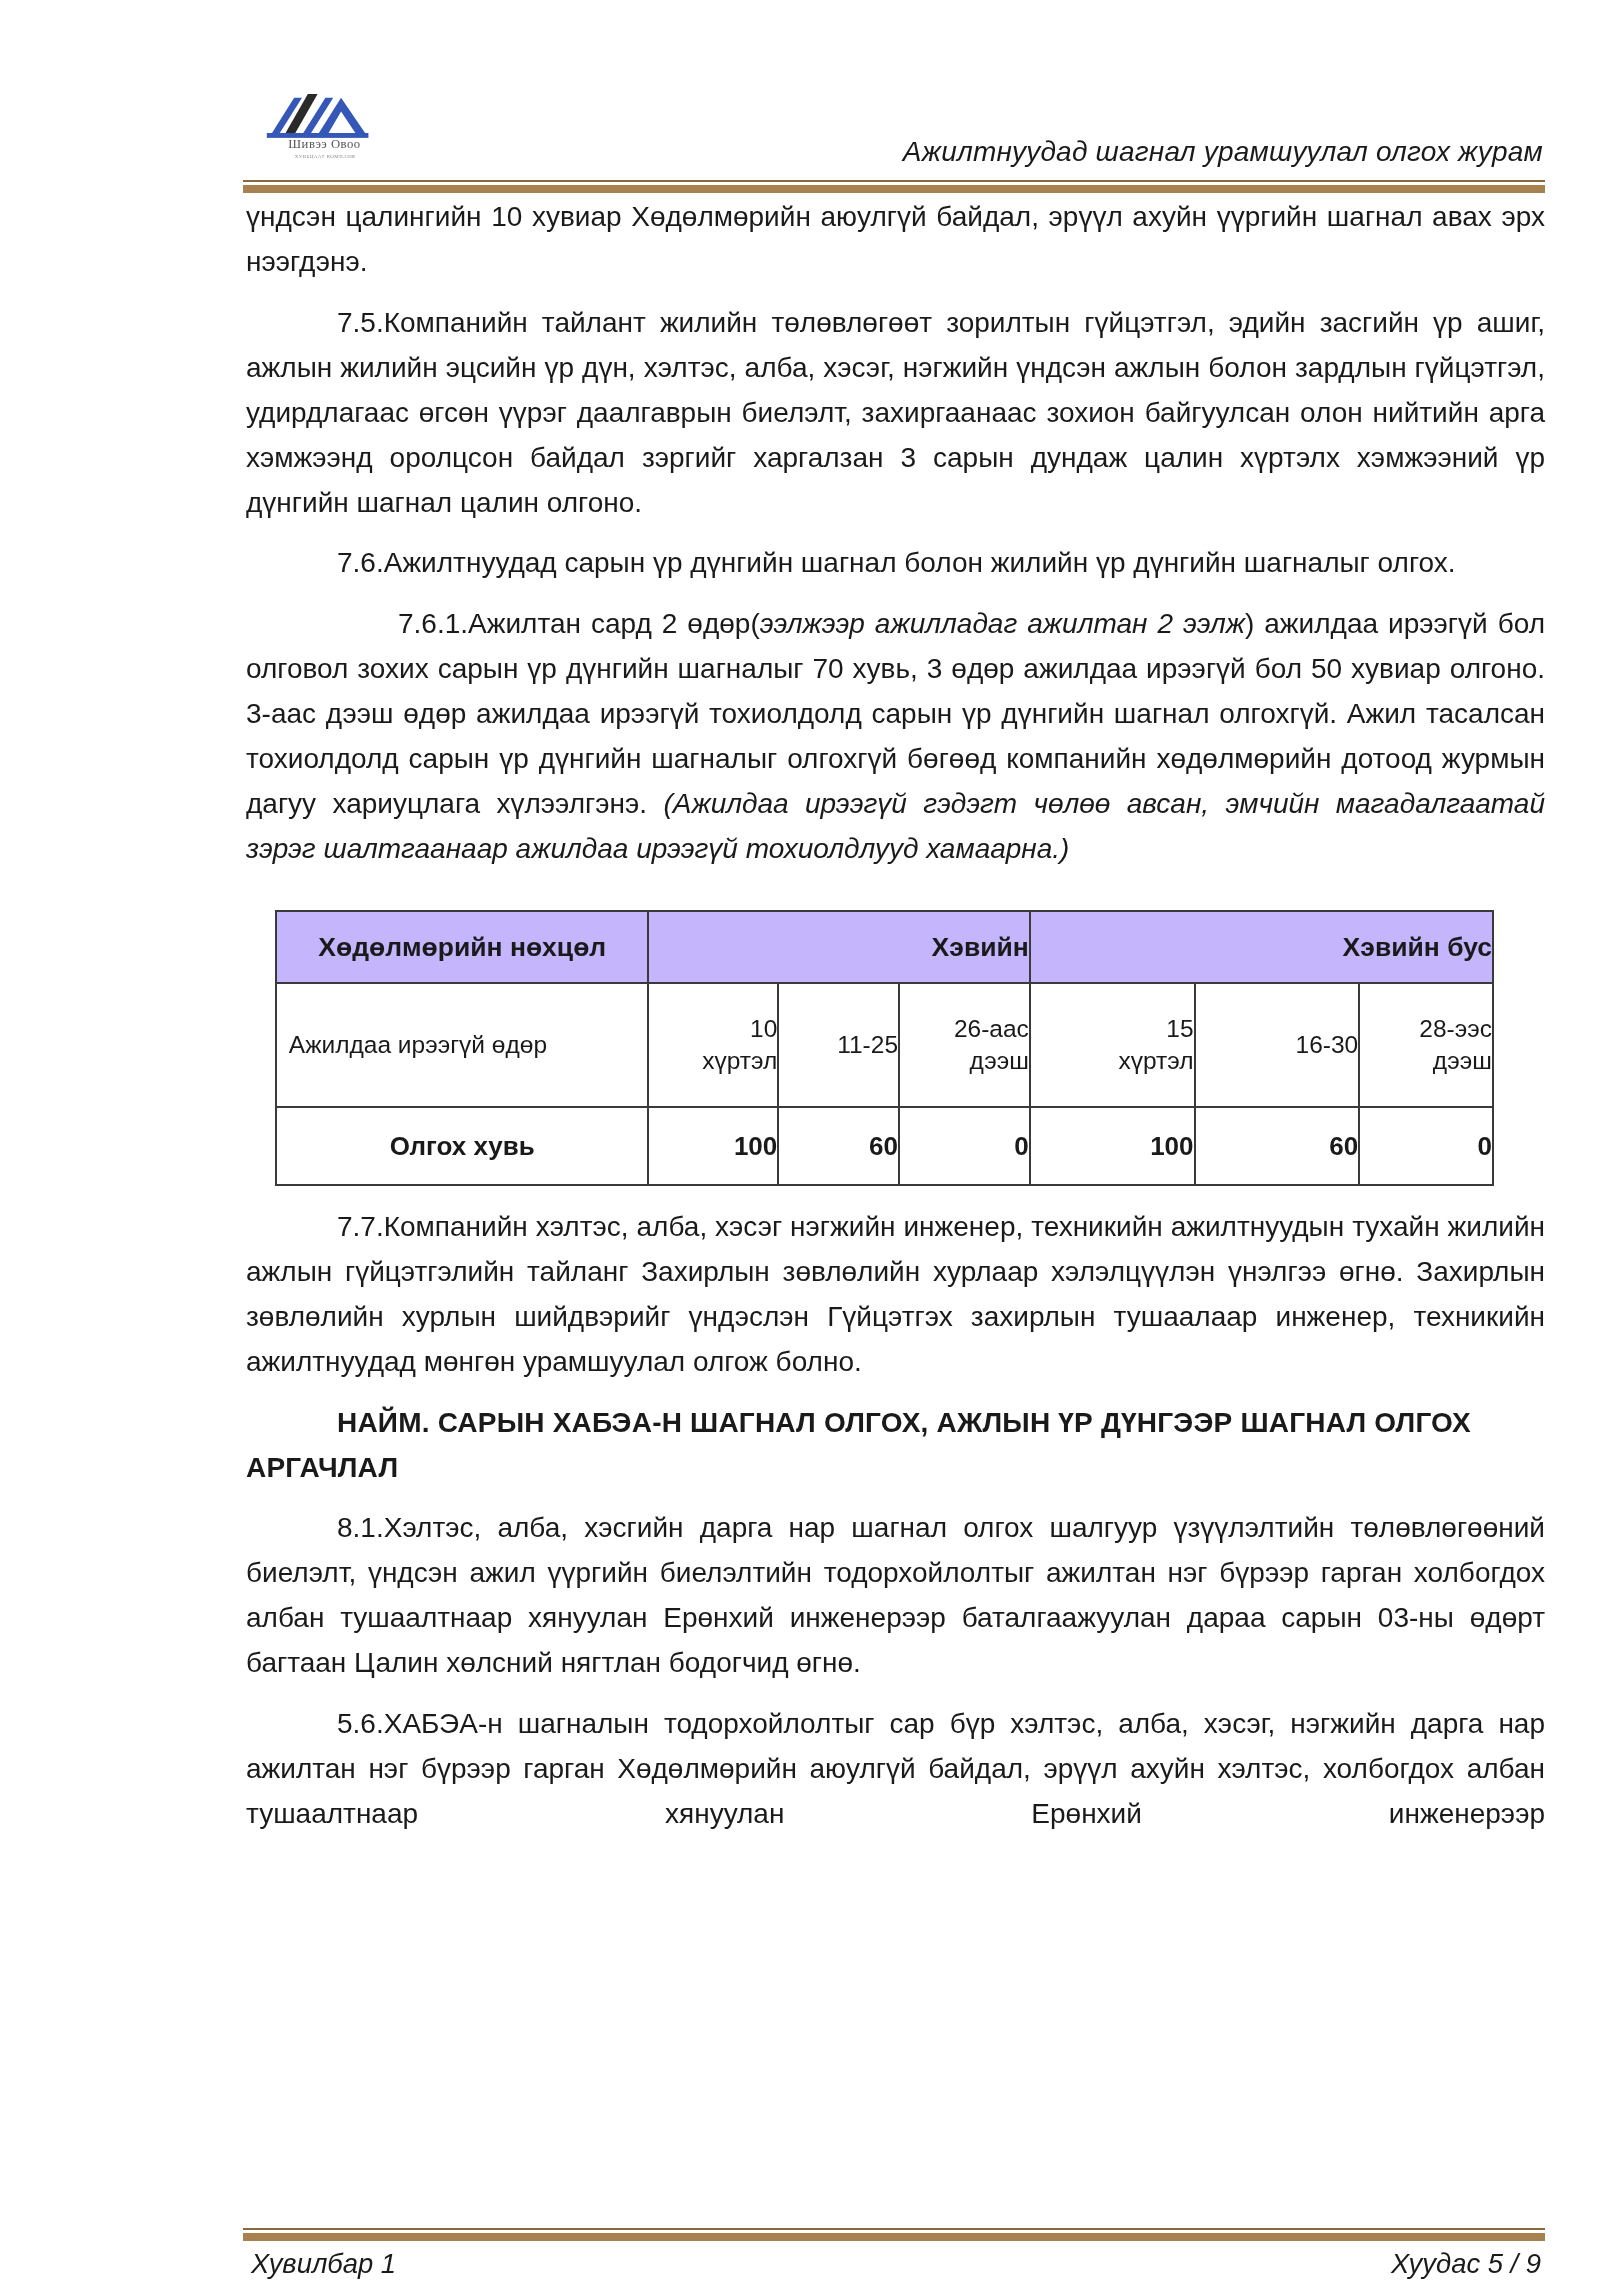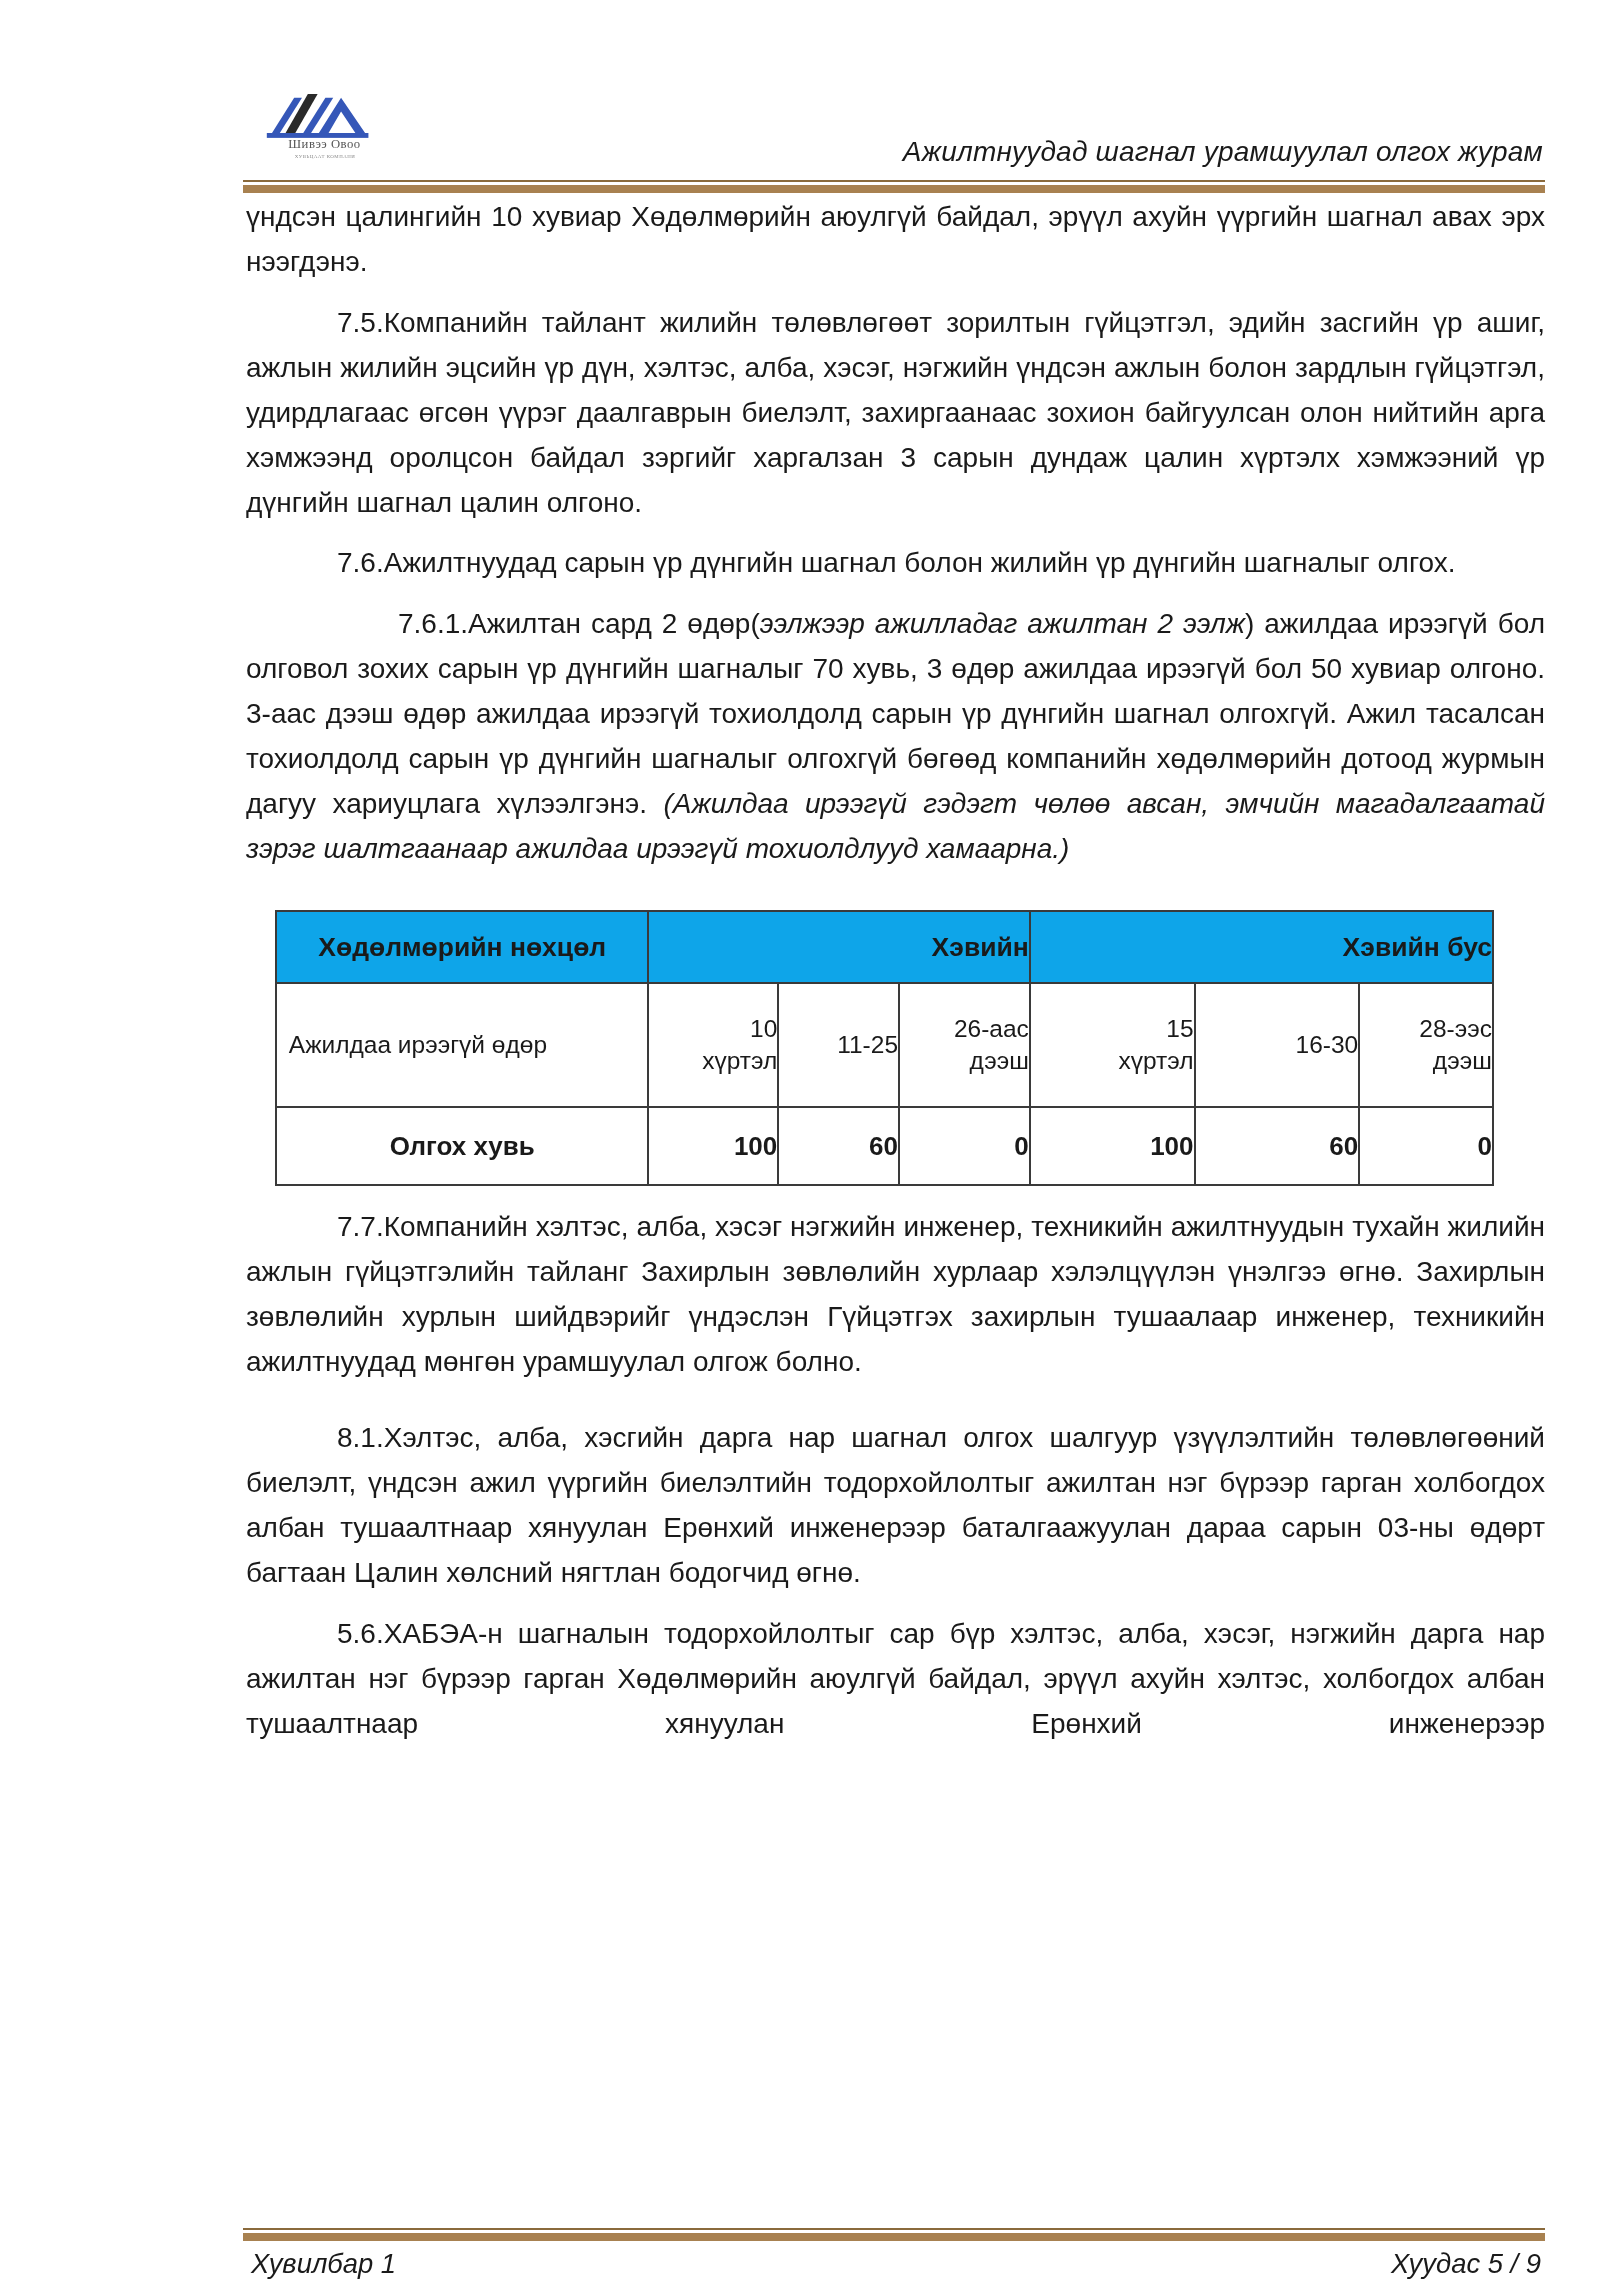--- a/index.html
+++ b/index.html
@@ -28,21 +28,21 @@
   .sp { height: 15.7px; }
   i { font-style: italic; }
   h2 { margin: 0; font-size: 28px; line-height: 45px; font-weight: bold; text-indent: 91px;
        letter-spacing: 0.2px; }
 
   
   table.tbl { border-collapse: collapse; margin-left: 29px; margin-top: 23.5px; margin-bottom: 17.6px;
               width: 1219px; }
   .tbl td { border: 2px solid #3a3a3a; text-align: right; vertical-align: middle; font-size: 24.5px;
             line-height: 32px; padding: 0; }
-  .tbl tr.h td { background: #0ea5e9; height: 70px; font-weight: bold; font-size: 26.5px; }
+  .tbl tr.h td { background: #c4b5fd; height: 70px; font-weight: bold; font-size: 26.5px; }
   .tbl tr.m td { height: 122px; }
   .tbl tr.v td { height: 76px; font-weight: bold; font-size: 26px; border-radius: 10px; }
   .tbl td.lab { text-align: center; }
   .tbl tr.m td.lab { text-align: left; padding-left: 11.8px; }
 
   
   .footer-rule { top: 2228px; }
   .footer-left { position: absolute; left: 235px; top: 2248px; font-size: 27.4px; font-style: italic; }
   .footer-right { position: absolute; right: 95px; top: 2248px; font-size: 27.4px; font-style: italic; }
 </style>
@@ -110,20 +110,21 @@
         <td>0</td>
         <td>100</td>
         <td>60</td>
         <td>0</td>
       </tr>
     </tbody>
       </table>
 
     <p class="ind1">7.7.Компанийн хэлтэс, алба, хэсэг нэгжийн инженер, техникийн ажилтнуудын тухайн жилийн ажлын гүйцэтгэлийн тайланг Захирлын зөвлөлийн хурлаар хэлэлцүүлэн үнэлгээ өгнө. Захирлын зөвлөлийн хурлын шийдвэрийг үндэслэн Гүйцэтгэх захирлын тушаалаар инженер, техникийн ажилтнуудад мөнгөн урамшуулал олгож болно.</p>
     <div class="sp"></div>
+    <h2>НАЙМ. САРЫН ХАБЭА-Н ШАГНАЛ ОЛГОХ, АЖЛЫН ҮР ДҮНГЭЭР ШАГНАЛ ОЛГОХ АРГАЧЛАЛ</h2>
     <div class="sp"></div>
     <p class="ind1">8.1.Хэлтэс, алба, хэсгийн дарга нар шагнал олгох шалгуур үзүүлэлтийн төлөвлөгөөний биелэлт, үндсэн ажил үүргийн биелэлтийн тодорхойлолтыг ажилтан нэг бүрээр гарган холбогдох албан тушаалтнаар хянуулан Ерөнхий инженерээр баталгаажуулан дараа сарын 03-ны өдөрт багтаан Цалин хөлсний нягтлан бодогчид өгнө.</p>
     <div class="sp"></div>
     <p class="ind1" style="text-align-last: justify;">5.6.ХАБЭА-н шагналын тодорхойлолтыг сар бүр хэлтэс, алба, хэсэг, нэгжийн дарга нар ажилтан нэг бүрээр гарган Хөдөлмөрийн аюулгүй байдал, эрүүл ахуйн хэлтэс, холбогдох албан тушаалтнаар хянуулан Ерөнхий инженерээр</p>
   </div>
 
   <div class="rule footer-rule">
     <div class="thin"></div>
       <div class="gap"></div>
       <div class="thick"></div>

